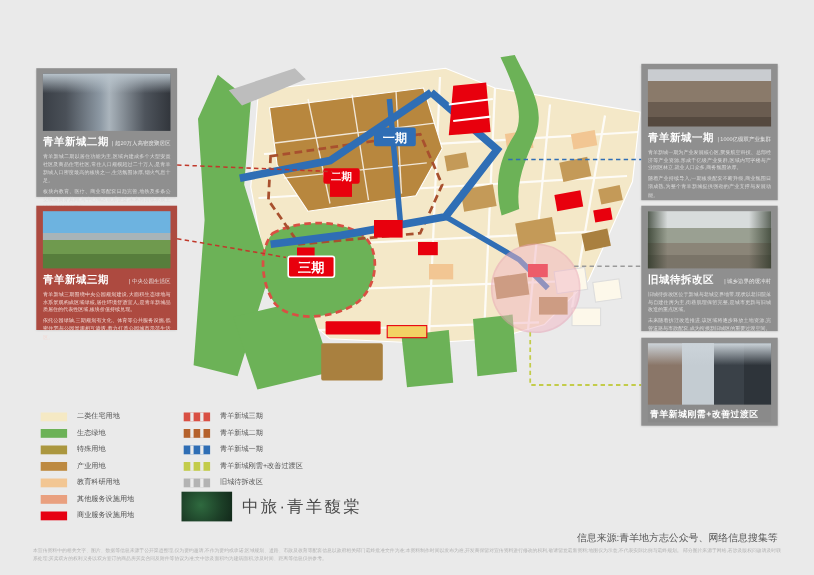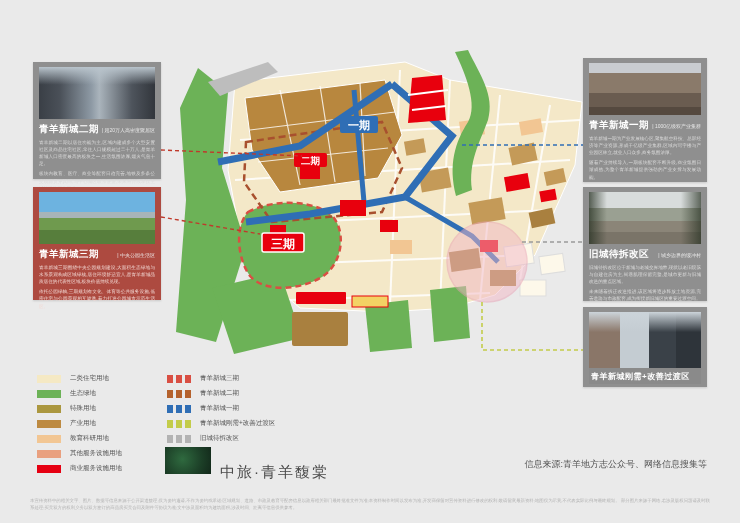--- a/index.html
+++ b/index.html
@@ -37,22 +37,22 @@
   .lg-item{display:flex;align-items:center;height:9px;}
   .sw{width:24px;height:8px;display:inline-block;}
   .sw-dash{position:relative;}
   .sw-dash::before,.sw-dash::after{content:"";position:absolute;top:0;bottom:0;width:3px;background:#eaeaea;}
   .sw-dash::before{left:6px;} .sw-dash::after{left:15px;}
   .lg-label{font-size:6.5px;color:#555;margin-left:9px;white-space:nowrap;}
 
   
   #logo-thumb{position:absolute;left:165px;top:447px;width:46px;height:27px;
       background:radial-gradient(circle at 38% 45%,#2f6a3f 0,#1c3f27 60%,#12281a 100%);}
-  #brand-name{position:absolute;left:220px;top:463px;font-size:15px;color:#4a4a4a;letter-spacing:2px;}
-  #source-note{position:absolute;left:430px;top:458px;width:277px;text-align:right;
+  #brand-name{position:absolute;left:220px;top:451px;font-size:15px;color:#4a4a4a;letter-spacing:2px;}
+  #source-note{position:absolute;left:430px;top:483px;width:277px;text-align:right;
       font-size:9px;color:#555;}
   #footer{position:absolute;left:30px;top:498px;width:680px;font-size:4.4px;line-height:1.5;
       color:#b2b2b2;text-align:justify;}
 
   svg text{font-family:"Liberation Sans","DejaVu Sans",sans-serif;}
 </style>
 </head>
 <body>
 
 <div id="stage">

